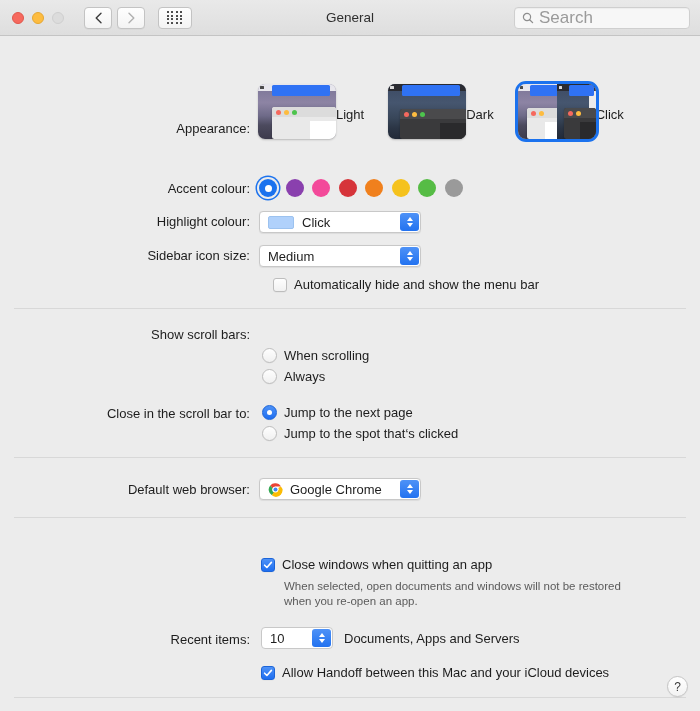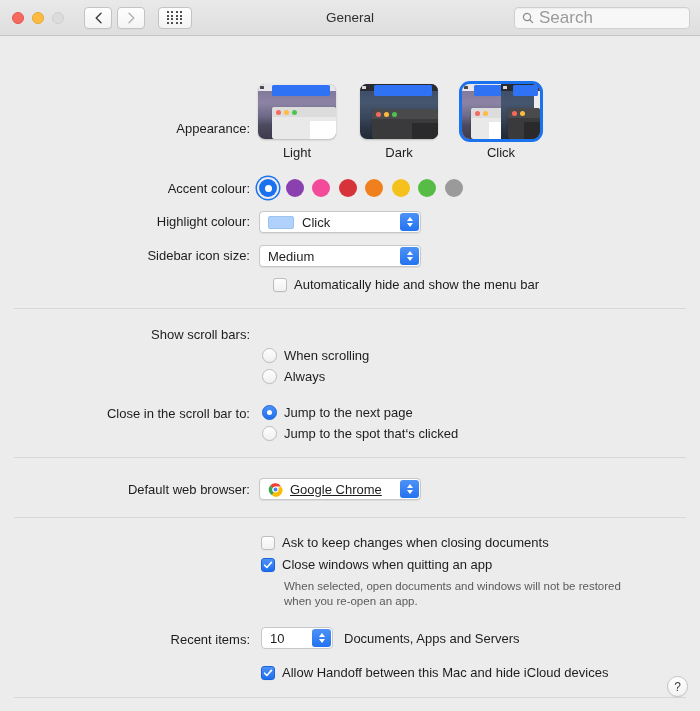--- a/index.html
+++ b/index.html
@@ -78,21 +78,21 @@
     position: absolute;
     text-align: right;
     font-size: 13px;
     color: #1d1d1d;
     width: 250px;
     left: 0;
   }
 
   
   .thumbs { position: absolute; left: 258px; top: 48px; display: flex; gap: 24px; }
-  .thumbcell { display: flex; flex-direction: column; align-items: center; }
+  .thumbcell { display: flex; flex-direction: row; align-items: center; }
   .thumb {
     width: 78px; height: 55px; border-radius: 7px; overflow: hidden;
     position: relative; box-shadow: 0 1px 2px rgba(0,0,0,0.22);
   }
   .thumb.sel { outline: 3px solid #1b72ee; outline-offset: 0px; border-radius: 8px; }
   .thumbcap { font-size: 13px; color: #1d1d1d; margin-top: 6px; }
 
   .tw-bg { position:absolute; inset:0; background:
       linear-gradient(to bottom, #7a7496 0%, #8d84a4 34%, #6e6a88 58%, #4c4a5e 75%, #3d3b4c 100%); }
   .tw-bg.dark { background:
@@ -394,43 +394,39 @@
     <span class="ctl-text">Jump to the next page</span>
   </div>
   <div class="ctl" style="left:262px; top:390px;">
     <span class="radio"></span>
     <span class="ctl-text">Jump to the spot that‘s clicked</span>
   </div>
 
   <div class="divider" style="top:421px;"></div>
 
   <div class="lbl" style="top:446px;">Default web browser:</div>
-  <div class="popup" style="left:259px; top:442px; width:162px;text-decoration:underline;">
+  <div class="popup" style="left:259px; top:442px; width:162px;">
     <span class="chrome">
       <svg width="15" height="15" viewBox="0 0 48 48">
         <path d="M24 4a20 20 0 0 1 17.3 10H24a10 10 0 0 0-9.2 6.1L7.2 11A20 20 0 0 1 24 4z" fill="#ea4335"></path>
         <path d="M7.2 11l7.6 9.1A10 10 0 0 0 20 33.4L12.6 42A20 20 0 0 1 7.2 11z" fill="#34a853"></path>
         <path d="M41.3 14A20 20 0 0 1 12.6 42l7.9-13.6A10 10 0 0 0 34 24a10 10 0 0 0-1.4-5.1z" fill="#fbbc05"></path>
         <circle cx="24" cy="24" r="9.2" fill="#fff"></circle>
         <circle cx="24" cy="24" r="6.4" fill="#4285f4"></circle>
       </svg>
     </span>
     <span>Google Chrome</span>
     <span class="arrows">
         <i class="up"></i>
         <i class="dn"></i>
       </span>
   </div>
 
   <div class="divider" style="top:481px;"></div>
 
-  <div class="ctl" style="left:261px; top:499px;">
-    <span class="cbox"></span>
-    <span class="ctl-text">Ask to keep changes when closing documents</span>
-  </div>
   <div class="ctl" style="left:261px; top:521px;">
     <span class="cbox on">
       <svg width="10" height="10" viewBox="0 0 10 10">
           <path d="M1.6 5.2 L3.9 7.5 L8.4 2.4" stroke="#fff" stroke-width="1.6" fill="none" stroke-linecap="round" stroke-linejoin="round"></path>
         </svg>
     </span>
     <span class="ctl-text">Close windows when quitting an app</span>
   </div>
 
   <div class="hint" style="left:284px; top:543px;">When selected, open documents and windows will not be restored</div>
@@ -445,21 +441,21 @@
       </span>
   </div>
   <div style="position:absolute; left:344px; top:595px; font-size:13px; color:#1d1d1d;">Documents, Apps and Servers</div>
 
   <div class="ctl" style="left:261px; top:629px;">
     <span class="cbox on">
       <svg width="10" height="10" viewBox="0 0 10 10">
           <path d="M1.6 5.2 L3.9 7.5 L8.4 2.4" stroke="#fff" stroke-width="1.6" fill="none" stroke-linecap="round" stroke-linejoin="round"></path>
         </svg>
     </span>
-    <span class="ctl-text">Allow Handoff between this Mac and hide iCloud devices</span>
+    <span class="ctl-text">Allow Handoff between this Mac and your iCloud devices</span>
   </div>
 
   <div class="divider" style="top:661px;"></div>
 
   <div class="helpbtn">
     <span>?</span>
   </div>
 
 </div>
 

